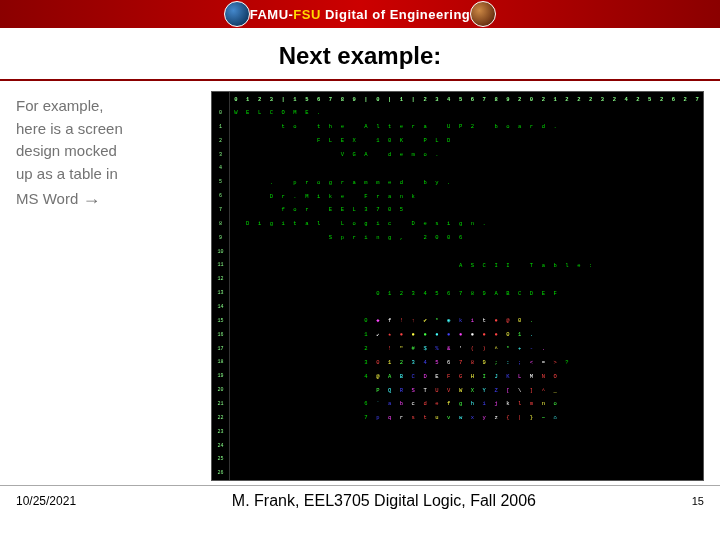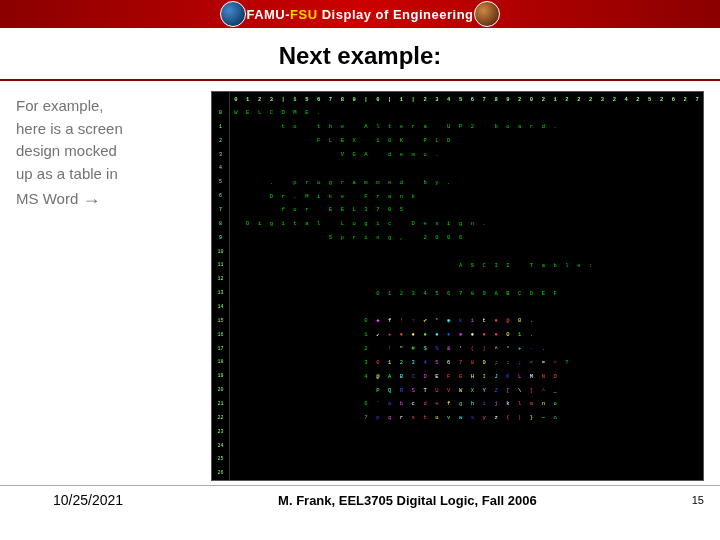--- a/index.html
+++ b/index.html
@@ -130,26 +130,24 @@
       display: flex;
       align-items: center;
       justify-content: space-between;
       padding: 6px 16px 4px 16px;
       font-size: 11px;
       color: #000;
       border-top: 1px solid #aaa;
       margin-top: 4px;
     }
     .footer-left {
-      font-size: 14px;
-      margin-left: 37px;
+      font-size: 12px;
     }
     .footer-center {
-      font-size: 13px;
-      font-weight: bold;
+      font-size: 16px;
     }
     .footer-right {
       font-size: 11px;
     }
 
     
     .logo-circle-left {
       width: 26px;
       height: 26px;
       border-radius: 50%;
@@ -163,21 +161,21 @@
       background: radial-gradient(circle at 35% 35%, #cc8844, #441100);
       border: 1px solid #fff;
     }
   </style>
 </head>
 <body>
 
 <div class="header-bar">
   <div class="logo-circle-left"></div>
   <span class="header-title">
-    <span>FAMU-</span><span class="fsu">FSU</span><span> Display of Engineering</span>
+    <span>FAMU-</span><span class="fsu">FSU</span><span> Digital of Engineering</span>
   </span>
   <div class="logo-circle-right"></div>
 </div>
 
 <div class="title-section">
   <div class="main-title">
     <div>Next example:</div>
   </div>
 </div>
 

